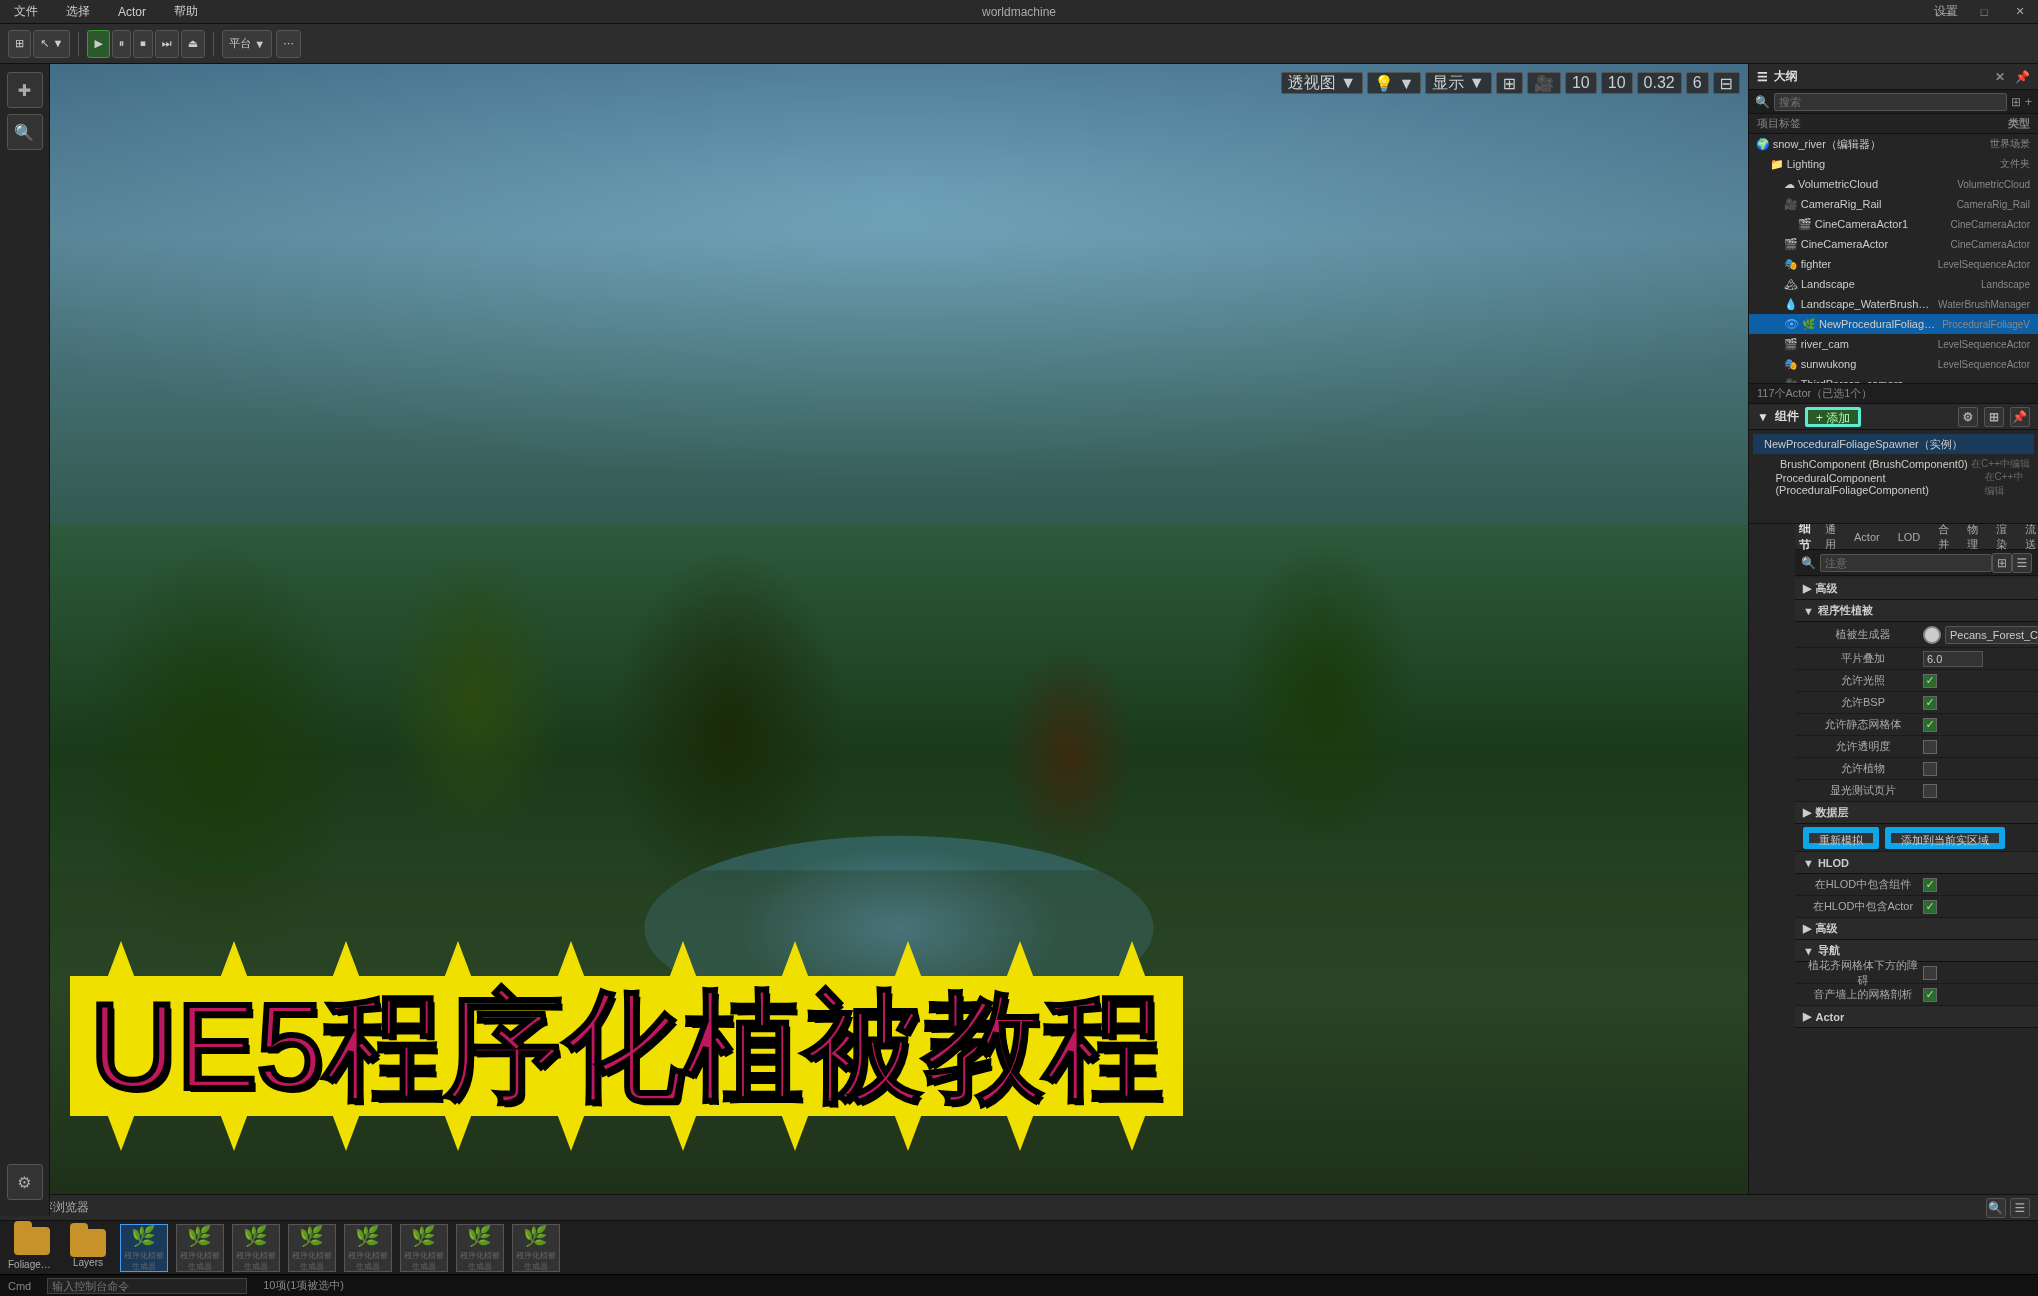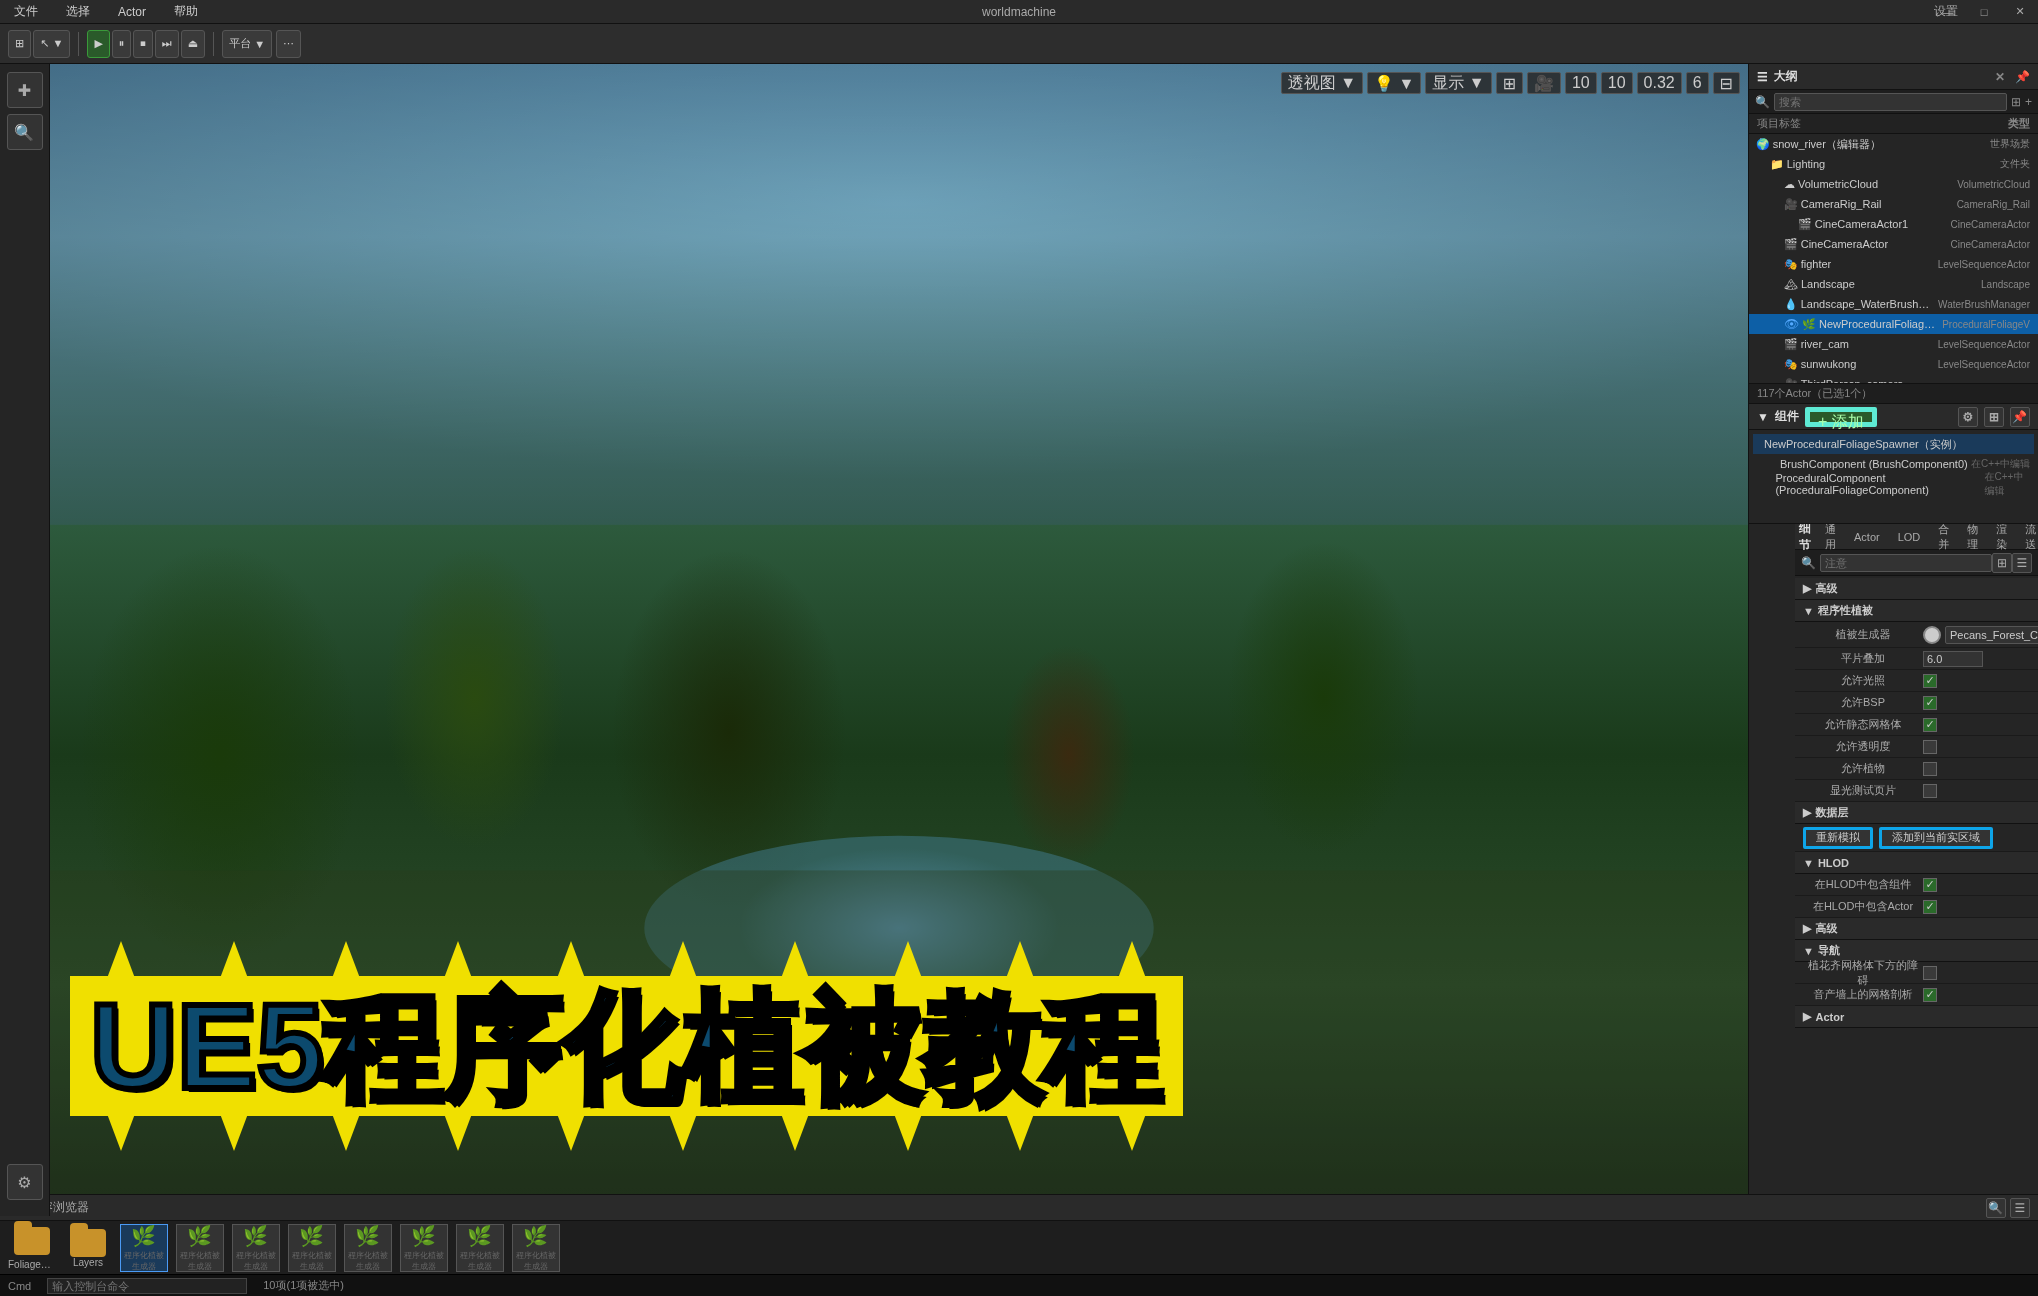--- a/index.html
+++ b/index.html
@@ -159,22 +159,22 @@
 
     
     .title-overlay {
       position: absolute;
       bottom: 100px;
       left: 20px;
       z-index: 20;
     }
     .title-text {
       font-size: 120px;
-      font-weight: 700;
-      color: #0c4a6e;
+      font-weight: 400;
+      color: #be185d;
       -webkit-text-stroke: 6px #000;
       line-height: 1;
       text-shadow: 4px 4px 0 #000;
       background: #f0e000;
       padding: 10px 20px;
       display: inline-block;
       text-align: center;
     }
     .spike {
       width: 0;
@@ -530,40 +530,40 @@
       display: flex;
       align-items: center;
       padding: 0 8px;
       border-bottom: 1px solid #1a1a1a;
       font-size: 11px;
     }
     .add-btn {
       height: 20px;
       padding: 0 8px;
       background: #2a5a2a;
-      border: 5px solid #5eead4;
+      border: 3px solid #5eead4;
       border-radius: 2px;
       color: #aaffaa;
-      font-size: 16px;
+      font-size: 12px;
       cursor: pointer;
     }
     .icon-btn-small {
       width: 20px; height: 20px;
       background: #333;
       border: 1px solid #555;
       border-radius: 2px;
       display: flex; align-items: center; justify-content: center;
       cursor: pointer;
       font-size: 12px; color: #aaa;
     }
     .refresh-btn {
       padding: 0 10px;
       height: 22px;
       background: #333;
-      border: 3px solid #0ea5e9;
+      border: 6px solid #0ea5e9;
       border-radius: 2px;
       color: #ccc;
       font-size: 11px;
       cursor: pointer;
     }
 
     .eye-icon { color: #5af; font-size: 12px; }
   </style>
 </head>
 <body>

